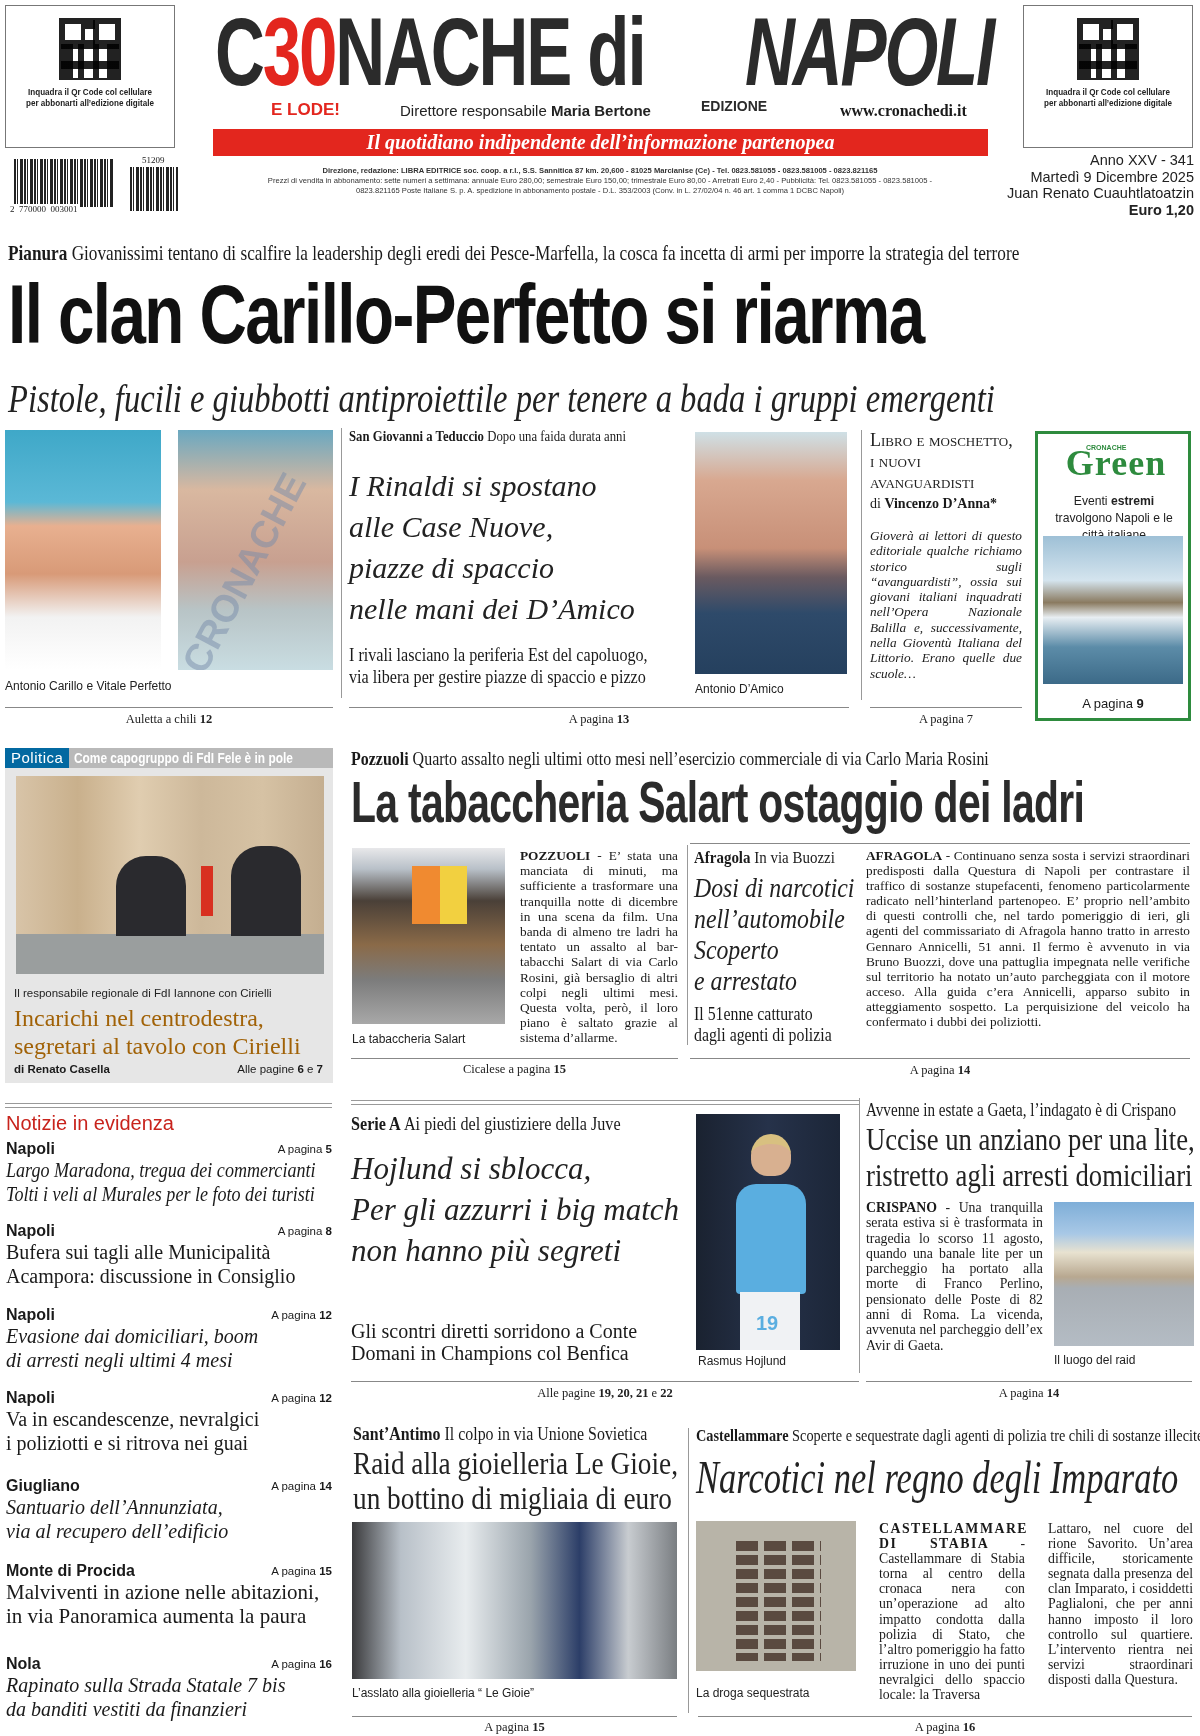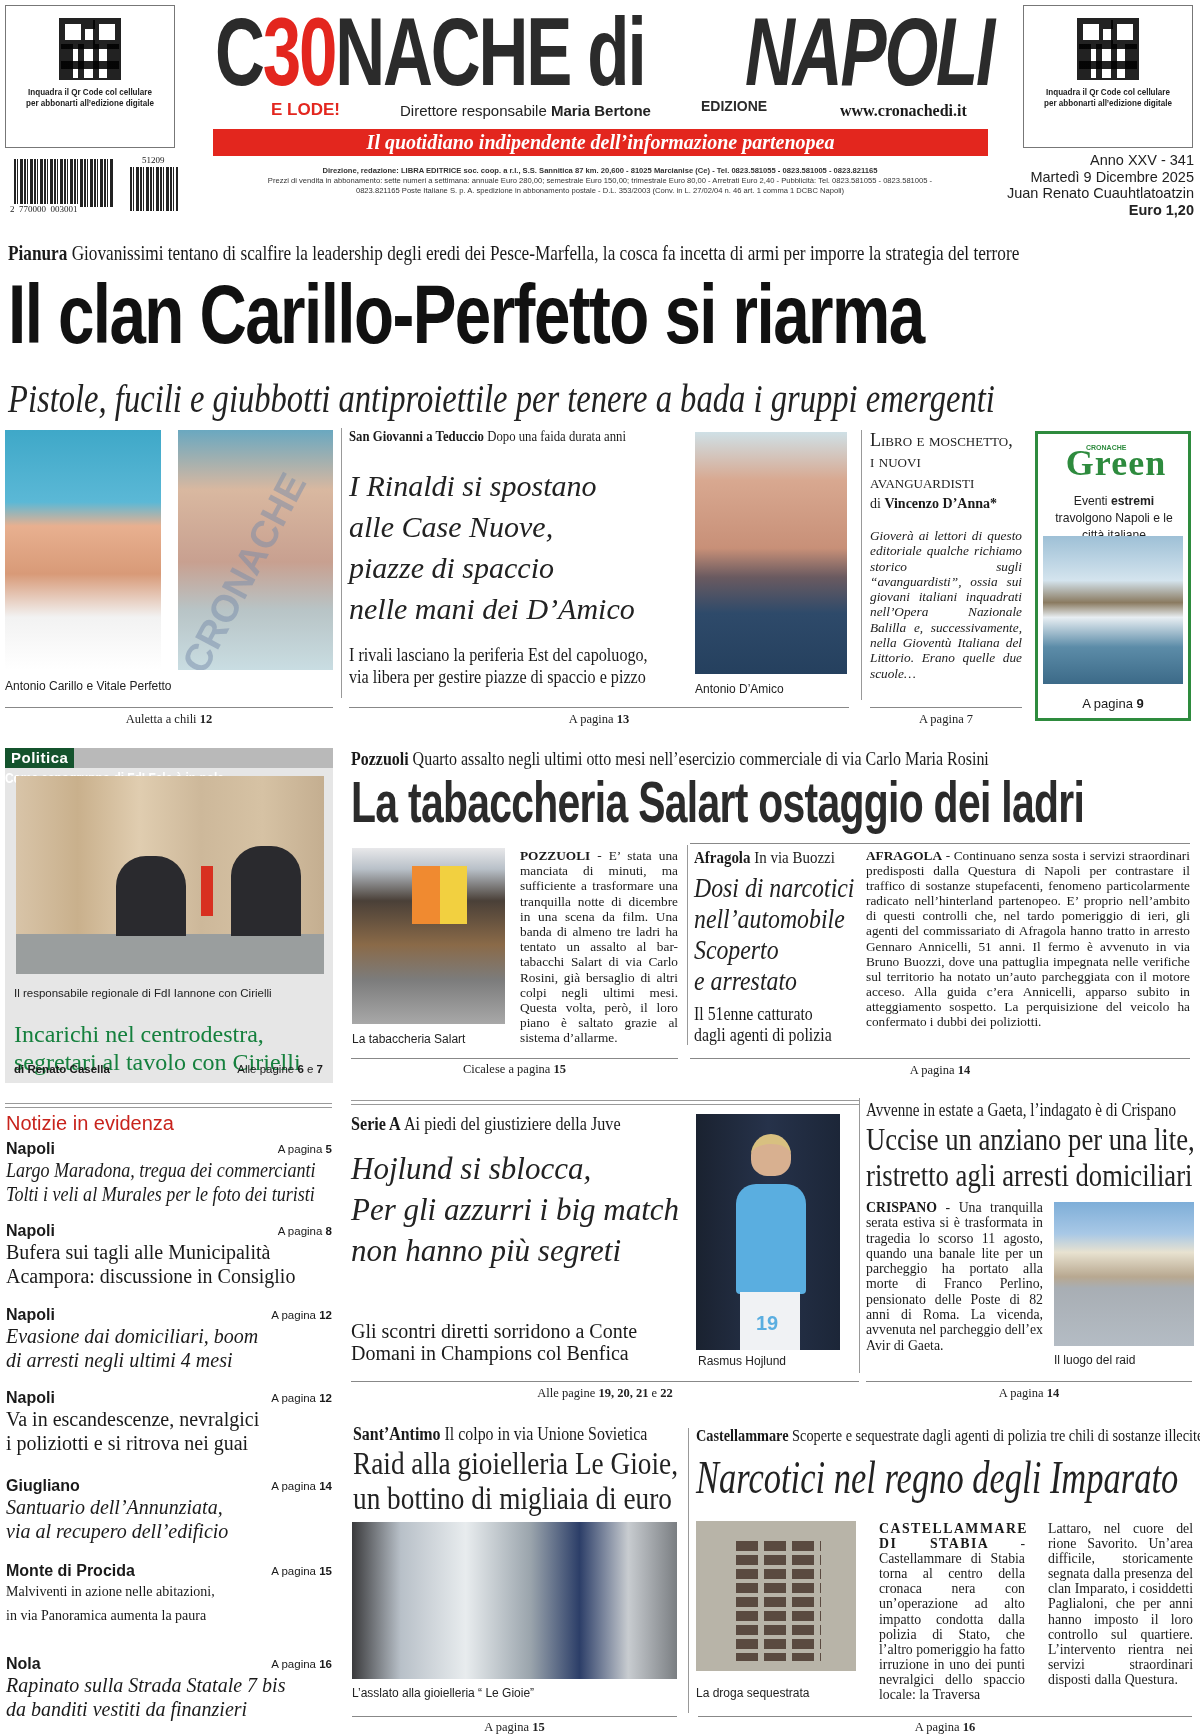--- a/index.html
+++ b/index.html
@@ -136,31 +136,31 @@
     <span>Eventi</span> <b>estremi</b> <span>travolgono Napoli e le città italiane</span>
   </div>
   <div style="position:absolute;left:5px;top:102px;width:140px;height:148px;background:linear-gradient(180deg,#9ec0d6 0%,#d4e4ee 30%,#8a7a60 45%,#e8eef2 55%,#5c8ca8 75%,#3c6a88 100%)"></div>
   <div class="sans" style="position:absolute;left:0;top:262px;width:150px;text-align:center;font-size:13px">
     <span>A pagina</span> <b>9</b>
   </div>
 </div>
 
 <div class="abs" style="left:5px;top:748px;width:328px;height:335px;background:#e6e6e6">
   <div class="abs sans" style="left:0;top:0;width:328px;height:20px;background:#b9b9b9">
-    <span style="display:inline-block;background:#14532d;color:#fff;font-weight:bold;font-size:15px;padding:0 6px;height:20px;line-height:20px;letter-spacing:.5px">Politica</span>
+    <span style="display:inline-block;background:#0369a1;color:#fff;font-weight:normal;font-size:15px;padding:0 6px;height:20px;line-height:20px;letter-spacing:.5px">Politica</span>
     <span class="cond" style="display:inline-block;color:#fff;font-weight:bold;font-size:14px;transform:scaleX(.85);white-space:nowrap;line-height:20px">Come capogruppo di FdI Fele è in pole</span>
   </div>
   <div style="position:absolute;left:11px;top:28px;width:308px;height:198px;background:linear-gradient(90deg,#d8c4a8 0%,#c9b08c 20%,#e0cdb0 40%,#cdb89a 60%,#d6c2a4 80%,#c4ae90 100%)">
     <div style="position:absolute;left:0;bottom:0;width:100%;height:40px;background:#9a9e9e"></div>
     <div style="position:absolute;left:100px;top:80px;width:70px;height:80px;background:#2a2a2e;border-radius:30px 30px 0 0"></div>
     <div style="position:absolute;left:215px;top:70px;width:70px;height:90px;background:#2a2a2e;border-radius:30px 30px 0 0"></div>
     <div style="position:absolute;left:185px;top:90px;width:12px;height:50px;background:#d83020"></div>
   </div>
   <div class="caption" style="left:9px;top:239px;font-size:11.5px">Il responsabile regionale di FdI Iannone con Cirielli</div>
-  <div class="abs serif" style="left:9px;top:272px;font-size:24px;line-height:28px;color:#15803d">
+  <div class="abs serif" style="left:9px;top:256px;font-size:24px;line-height:28px;color:#a16207">
     <div>Incarichi nel centrodestra,</div>
     <div>segretari al tavolo con Cirielli</div>
   </div>
   <div class="abs sans" style="left:9px;top:315px;font-size:11.5px;font-weight:bold">di Renato Casella</div>
   <div class="abs sans" style="right:10px;top:315px;font-size:11.5px">
     <span>Alle pagine</span> <b>6</b> <span>e</span> <b>7</b>
   </div>
 </div>
 
 <div class="kicker cond" style="left:351px;top:748px;font-size:19px;transform:scaleX(.84)">
@@ -243,21 +243,21 @@
     <b class="sans" style="font-size:16px">Giugliano</b>
     <span class="sans" style="position:absolute;right:0;top:3px;font-size:11.5px"><span>A pagina</span> <b>14</b></span>
     <div class="serif" style="font-size:20px;line-height:24px;font-style:italic;white-space:nowrap">
       <div>Santuario dell’Annunziata,</div>
       <div>via al recupero dell’edificio</div>
     </div>
   </div>
   <div style="height:93px;position:relative">
     <b class="sans" style="font-size:16px">Monte di Procida</b>
     <span class="sans" style="position:absolute;right:0;top:3px;font-size:11.5px"><span>A pagina</span> <b>15</b></span>
-    <div class="serif" style="font-size:14px;line-height:24px;white-space:nowrap">
+    <div class="serif" style="font-size:21px;line-height:24px;white-space:nowrap">
       <div>Malviventi in azione nelle abitazioni,</div>
       <div>in via Panoramica aumenta la paura</div>
     </div>
   </div>
   <div style="height:80px;position:relative">
     <b class="sans" style="font-size:16px">Nola</b>
     <span class="sans" style="position:absolute;right:0;top:3px;font-size:11.5px"><span>A pagina</span> <b>16</b></span>
     <div class="serif" style="font-size:20px;line-height:24px;font-style:italic;white-space:nowrap">
       <div>Rapinato sulla Strada Statale 7 bis</div>
       <div>da banditi vestiti da finanzieri</div>

